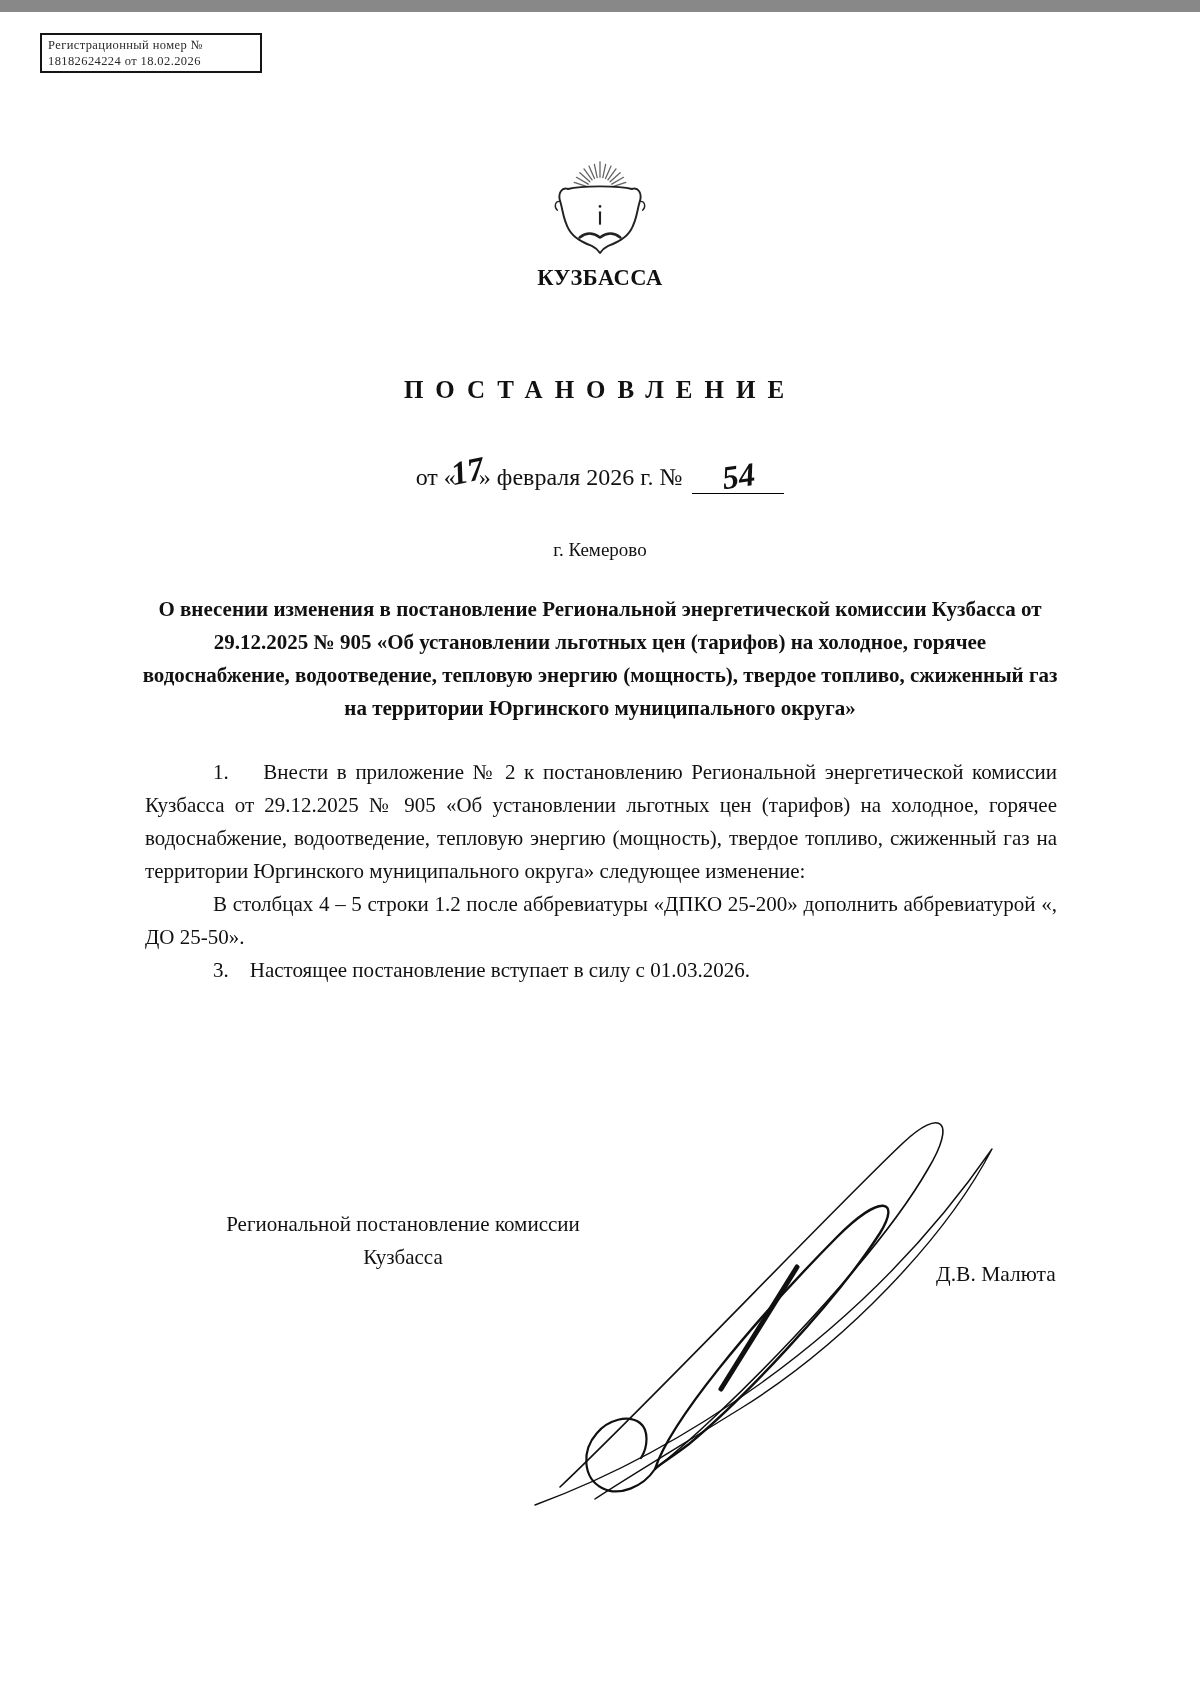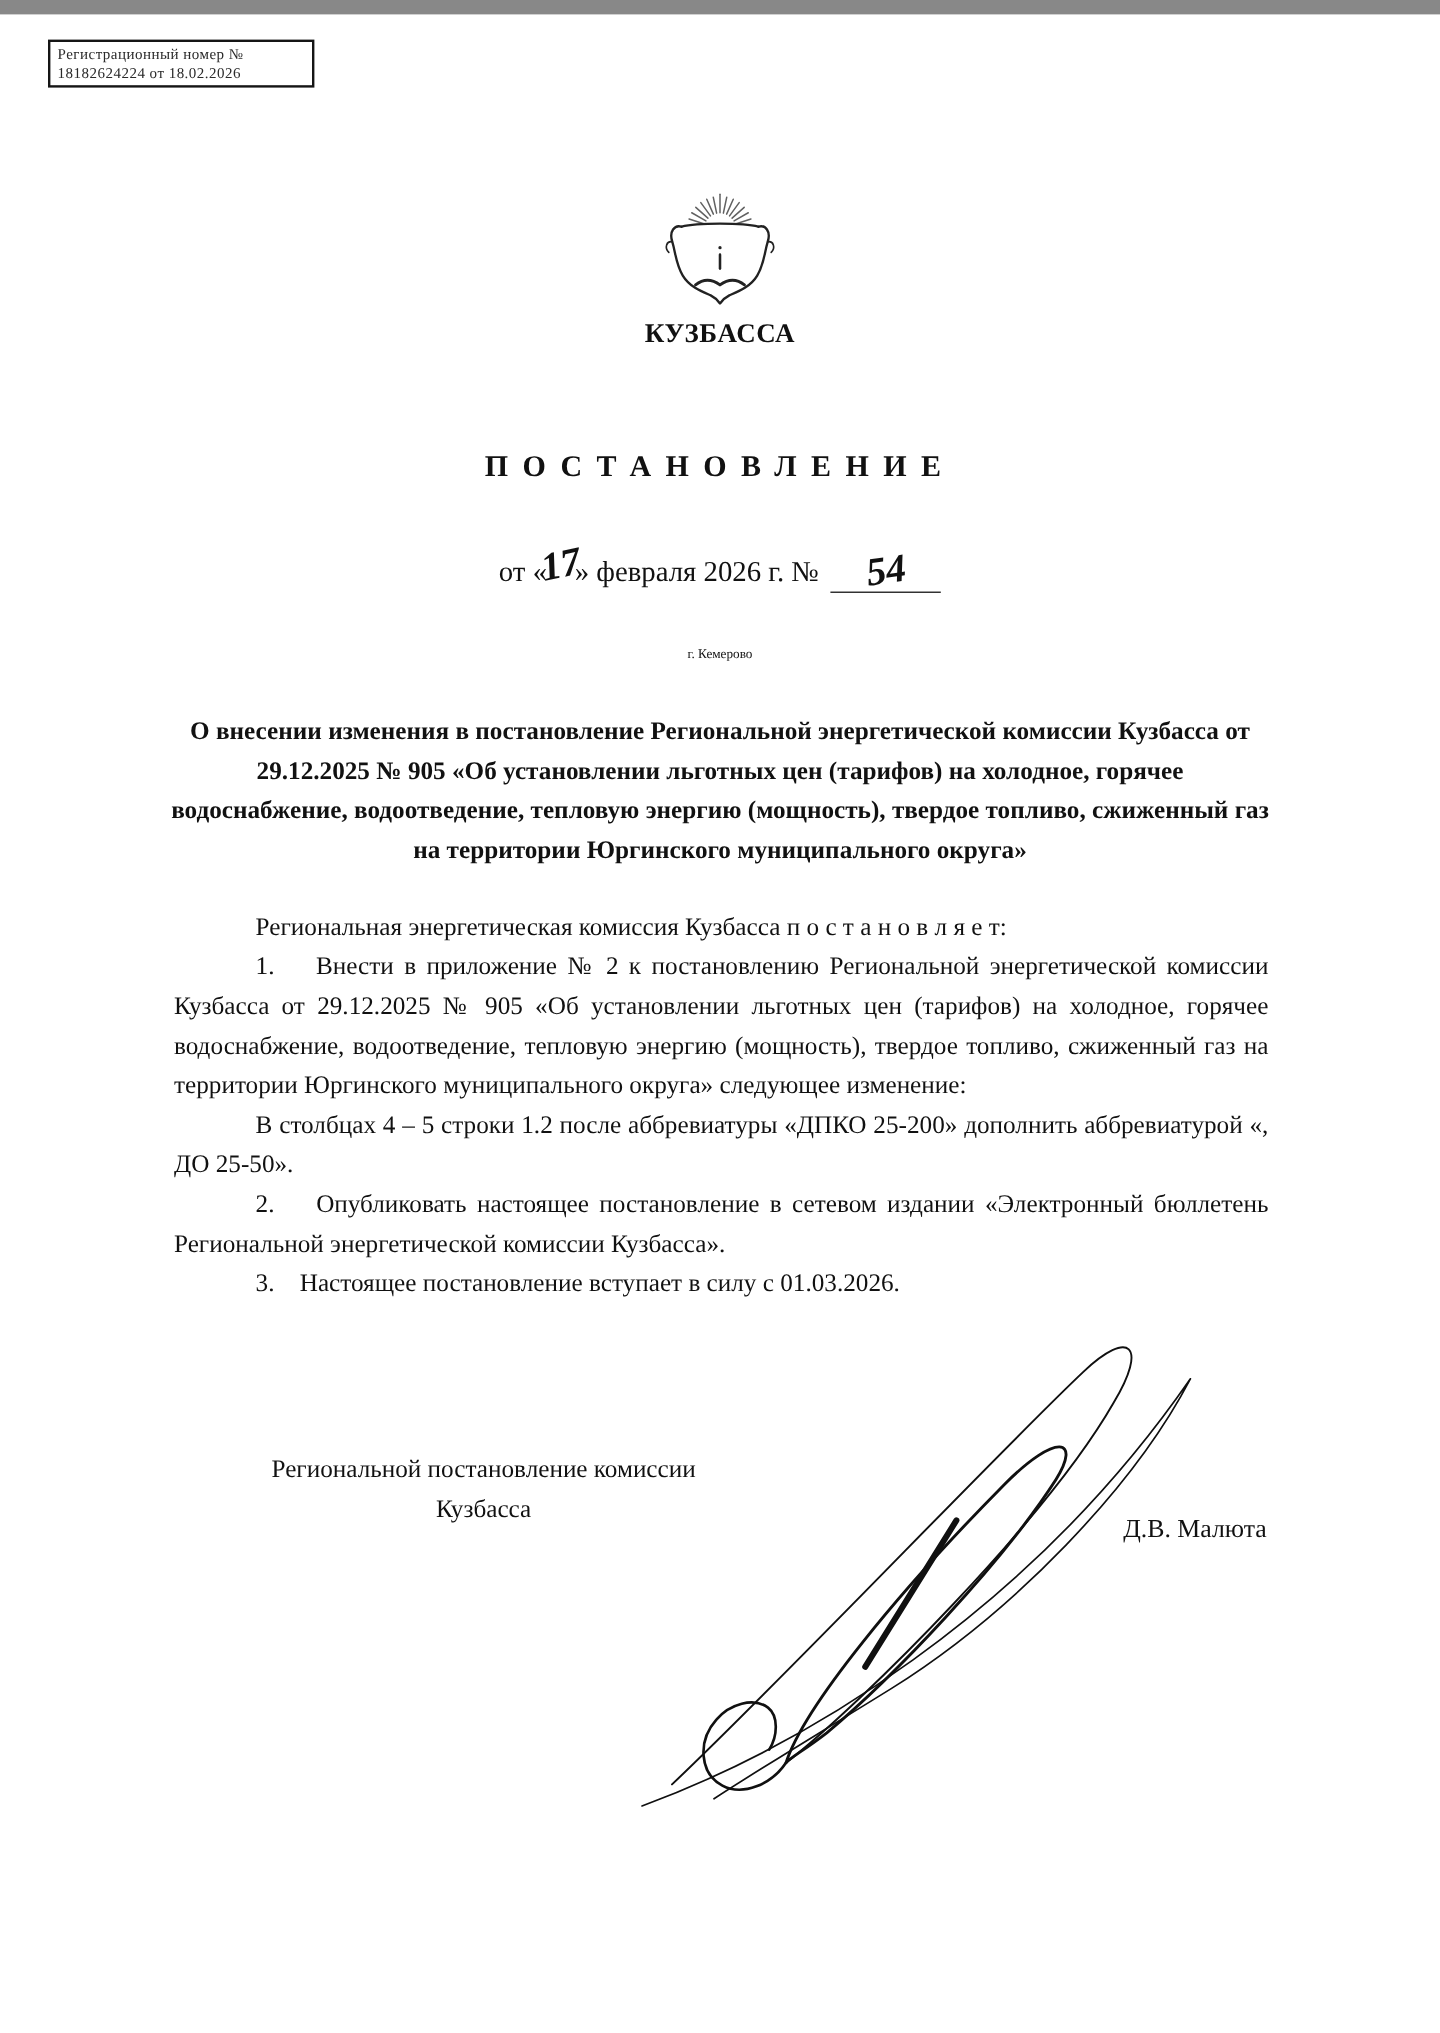--- a/index.html
+++ b/index.html
@@ -61,21 +61,21 @@
     display:inline-block;
     min-width:92px;
     border-bottom:1.6px solid #000;
     text-align:center;
     margin-left:10px;
     height:30px;
   }
   .hand-num { transform:rotate(-8deg); top:2px; }
   .city {
     position:absolute; top:527px; left:0; right:0;
-    text-align:center; font-size:11px;
+    text-align:center; font-size:19px;
   }
   
   .title {
     position:absolute; top:581px; left:140px; width:920px;
     text-align:center;
     font-weight:bold; font-size:21px; line-height:33px;
   }
   
   .body {
     position:absolute; top:744px; left:145px; width:912px;
@@ -146,24 +146,22 @@
 
   <div class="dateline">
     <span>от «</span><span class="hand hand-day">17</span><span>» февраля 2026 г. №</span><span class="num-blank"><span class="hand hand-num">54</span></span>
   </div>
 
   <div class="city">г. Кемерово</div>
 
   <div class="title">О внесении изменения в постановление Региональной энергетической комиссии Кузбасса от 29.12.2025 № 905 «Об установлении льготных цен (тарифов) на холодное, горячее водоснабжение, водоотведение, тепловую энергию (мощность), твердое топливо, сжиженный газ на территории Юргинского муниципального округа»</div>
 
   <div class="body">
-    <p>Региональная энергетическая комиссия Кузбасса п о с т а н о в л я е т:</p>
     <p>1.&nbsp;&nbsp;&nbsp;&nbsp;Внести в приложение № 2 к постановлению Региональной энергетической комиссии Кузбасса от 29.12.2025 № 905 «Об установлении льготных цен (тарифов) на холодное, горячее водоснабжение, водоотведение, тепловую энергию (мощность), твердое топливо, сжиженный газ на территории Юргинского муниципального округа» следующее изменение:</p>
     <p>В столбцах 4 – 5 строки 1.2 после аббревиатуры «ДПКО 25-200» дополнить аббревиатурой «, ДО 25-50».</p>
-    <p>2.&nbsp;&nbsp;&nbsp;&nbsp;Опубликовать настоящее постановление в сетевом издании «Электронный бюллетень Региональной энергетической комиссии Кузбасса».</p>
     <p>3.&nbsp;&nbsp;&nbsp;&nbsp;Настоящее постановление вступает в силу с 01.03.2026.</p>
   </div>
 
   <div class="sig-post">
     <div>Региональной постановление комиссии</div>
     <div>Кузбасса</div>
   </div>
 
   <div class="sig-name">Д.В. Малюта</div>
 

